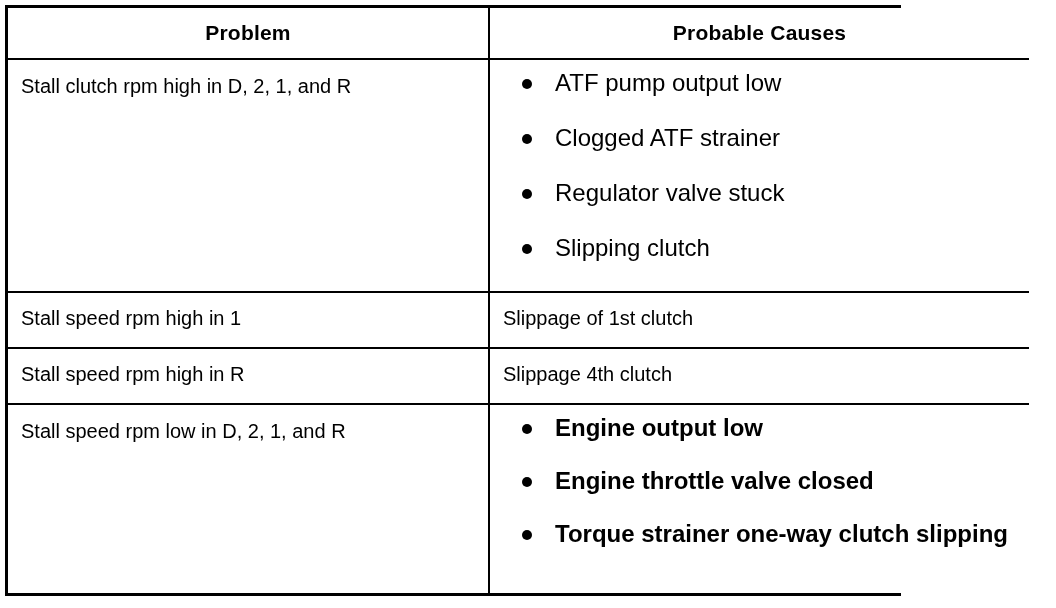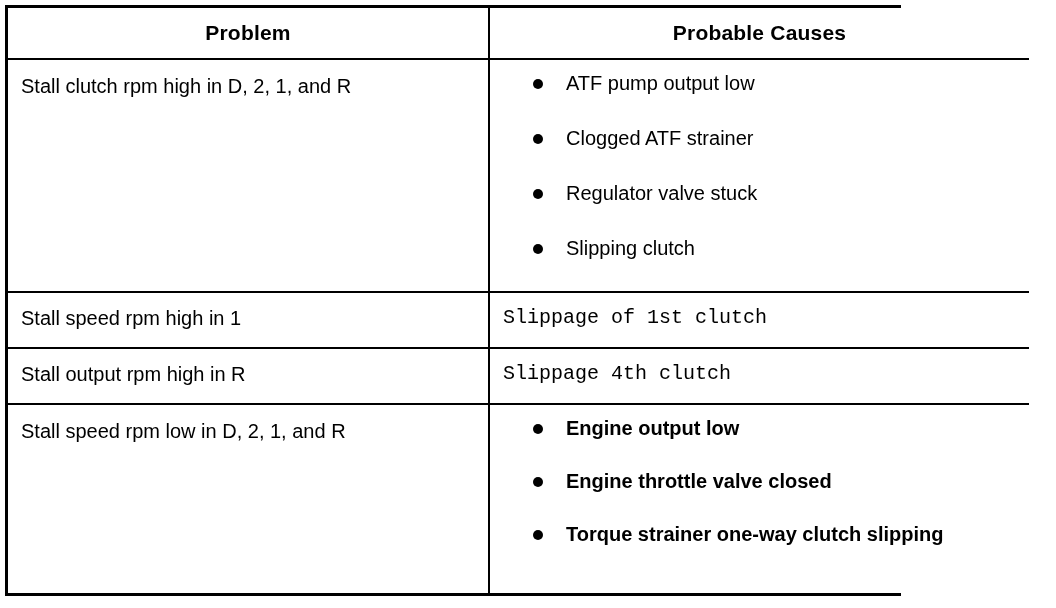--- a/index.html
+++ b/index.html
@@ -69,34 +69,33 @@
   
   td .cell-text {
     display: block;
     font-size: 20px;
     line-height: 24px;
     padding: 14px 10px 14px 13px;
     white-space: nowrap;
   }
 
   td.cell-causes .cell-text {
-    font-family: Liberation Mono, monospace;
   }
 
   ul.bullets {
     list-style: none;
     margin: 0;
     padding: 12px 0 10px 0;
   }
   ul.bullets li {
     position: relative;
-    font-size: 20px;
+    font-size: 24px;
     line-height: 22px;
     padding: 0 0 0 58px;
-    margin: 0 0 33px 18px;
+    margin: 0 0 33px 7px;
     white-space: nowrap;
   }
   ul.bullets li:last-child {
     margin-bottom: 0;
   }
   ul.bullets li .bullet-dot {
     position: absolute;
     left: 25px;
     top: 7px;
     width: 10px;
@@ -170,21 +169,21 @@
           <span class="cell-text">Stall speed rpm high in 1</span>
         </td>
         <td class="cell-causes">
           <span class="cell-text">Slippage of 1st clutch</span>
         </td>
       </tr>
 
 
       <tr class="row-3">
         <td class="cell-problem">
-          <span class="cell-text">Stall output rpm high in R</span>
+          <span class="cell-text">Stall speed rpm high in R</span>
         </td>
         <td class="cell-causes">
           <span class="cell-text">Slippage 4th clutch</span>
         </td>
       </tr>
 
       <tr class="row-4">
         <td class="cell-problem">
           <span class="cell-text">Stall speed rpm low in D, 2, 1, and R</span>
         </td>

